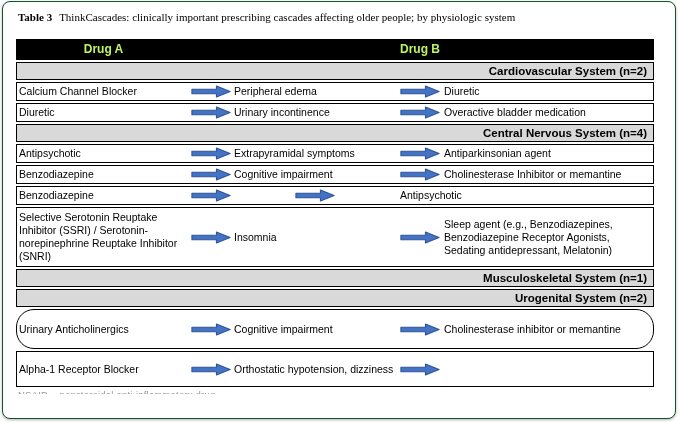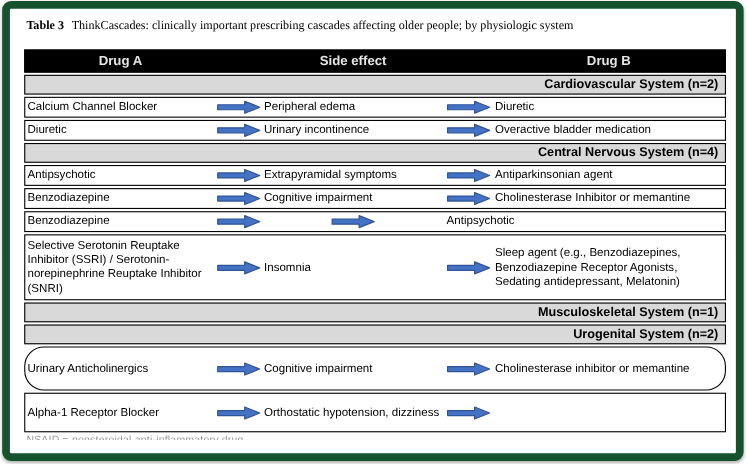--- a/index.html
+++ b/index.html
@@ -2,21 +2,21 @@
 <html style="--header-bg: #000000; --section-bg: #d9d9d9;"><head>
 <meta charset="utf-8">
 <style>
   * { margin:0; padding:0; box-sizing:border-box; }
   html,body { width:680px; height:422px; background:#ffffff; overflow:hidden; }
   body { font-family:"Liberation Sans", sans-serif; position:relative; }
 
   .card {
     position:absolute; left:2px; top:1px; right:4px; bottom:3px;
     background:#ffffff;
-    border:7px solid #14532d;
+    border:1px solid #14532d;
     border-radius:8px;
     box-shadow:0 1px 3px rgba(0,0,0,0.30), inset 0 0 2px rgba(0,0,0,0.05);
     padding:9px 0 14px 13px;
     overflow:hidden;
   }
 
   .caption {
     font-family:"Liberation Serif", serif;
     font-size:11px; color:#000;
     margin-left:2px; margin-bottom:8px;
@@ -30,21 +30,21 @@
     display:grid;
     grid-template-columns:173px 42px 166px 44px 1fr;
     align-items:center;
     border:1px solid #000;
     margin-bottom:2px;
     background:#fff;
   }
 
   .row.header {
     background:var(--header-bg,#000);
-    color:#e5e5e5;
+    color:#bef264;
     min-height:20px;
     border-color:#000;
     margin-top:16px;
   }
   .row.header .hcell {
     font-weight:bold; font-size:12px; text-align:center;
     line-height:19px;
   }
 
   .row.section {
@@ -79,21 +79,20 @@
 <div class="card">
 
   <div class="caption">
     <span class="cap-label">Table 3</span><span>ThinkCascades: clinically important prescribing cascades affecting older people; by physiologic system</span>
   </div>
 
   <div class="tbl">
     <div class="row header">
       <div class="hcell">Drug A</div>
       <div></div>
-      <div class="hcell">Side effect</div>
       <div></div>
       <div class="hcell">Drug B</div>
     </div>
     <div id="rows-host">
         <div class="row section">
           <div class="slabel">Cardiovascular System (n=2)</div>
         </div>
         <div class="row cascade">
           <div class="cell drug-a">Calcium Channel Blocker</div>
           <div class="arrow-cell">

